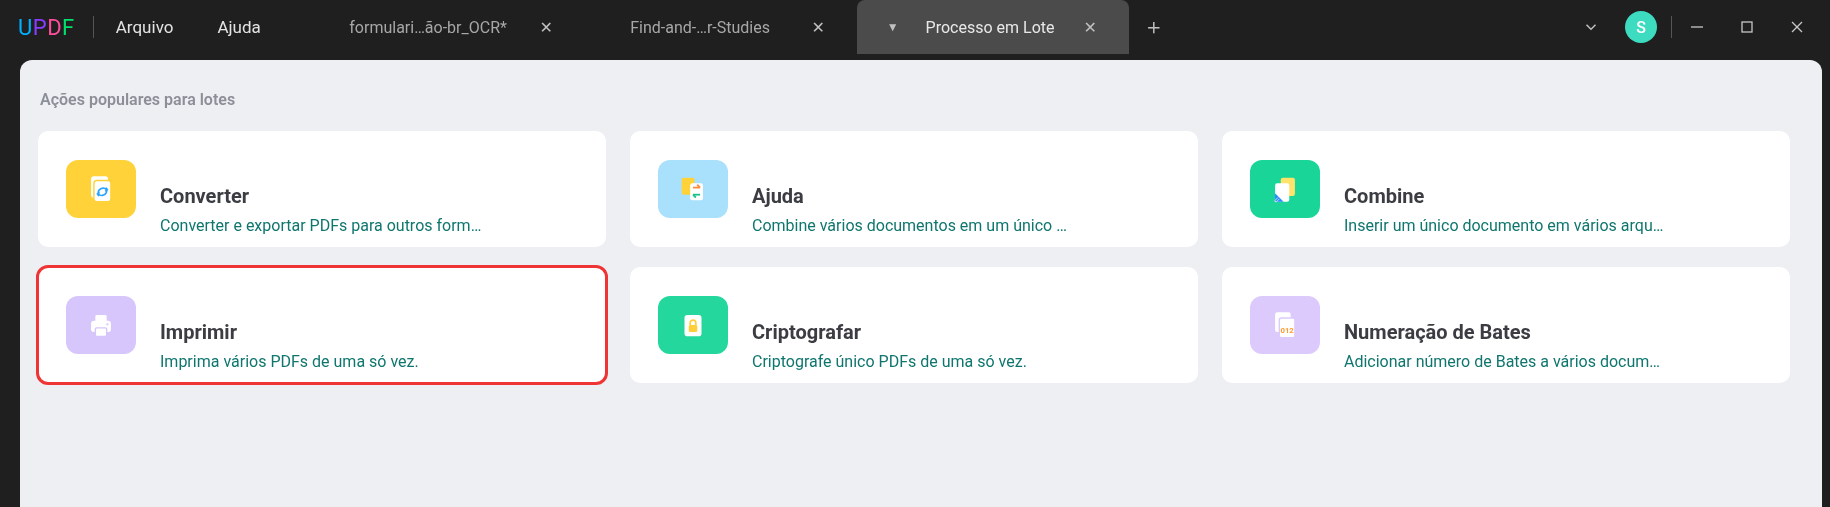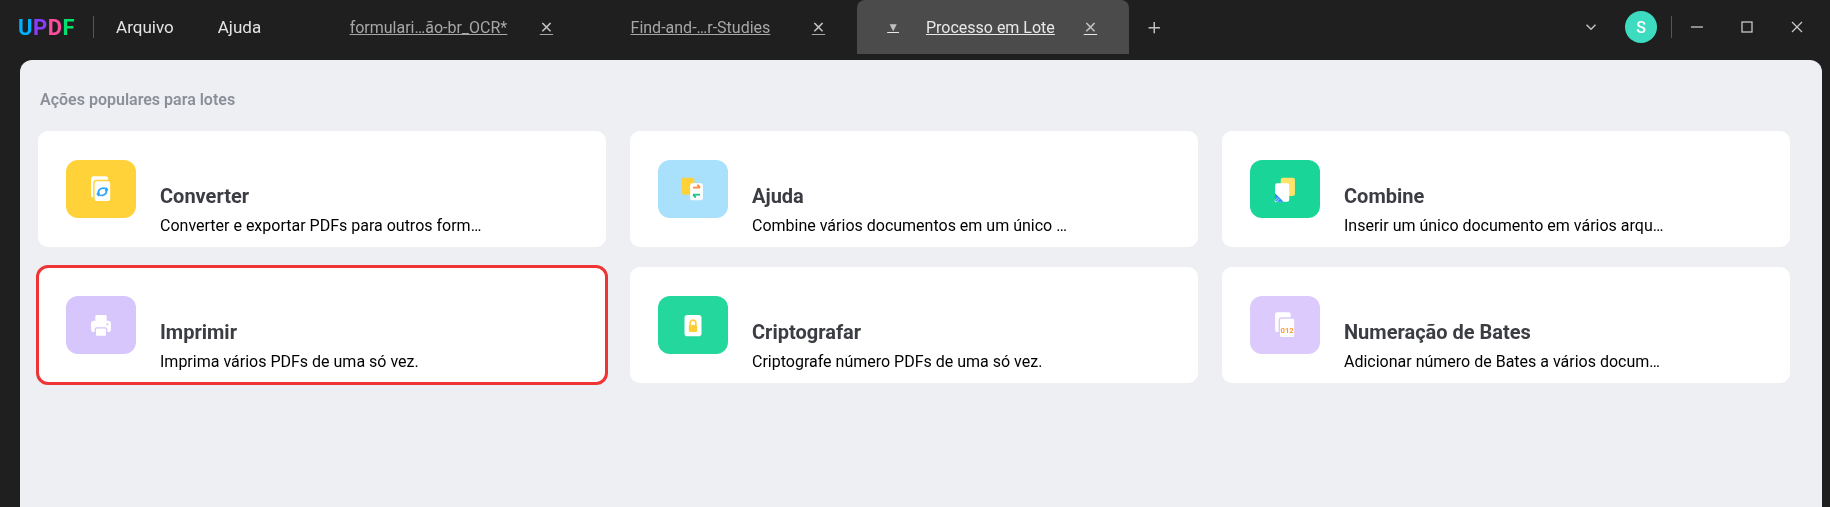--- a/index.html
+++ b/index.html
@@ -1,26 +1,26 @@
 <!DOCTYPE html>
 <html><head>
 <meta charset="utf-8">
 <style>
   * { margin: 0; padding: 0; box-sizing: border-box; font-family: -apple-system, BlinkMacSystemFont, "Segoe UI", Roboto, sans-serif; }
   body { width: 1830px; height: 507px; background: #1f1f1f; overflow: hidden; }
 
   .titlebar { height: 54px; background: #1f1f1f; display: flex; align-items: center; }
-  .logo { padding: 0 18px; font-weight: 700; font-size: 22px; letter-spacing: 0.5px; }
+  .logo { padding: 0 18px; font-weight: 400; font-size: 22px; letter-spacing: 0.5px; }
   .logo span:nth-child(1){color:#00b1ff;} .logo span:nth-child(2){color:#8a3cff;}
   .logo span:nth-child(3){color:#ff4d9d;} .logo span:nth-child(4){color:#00e06f;}
   .vdiv { width: 1px; height: 22px; background: #555; }
   .menu { color: #e3e3e3; font-size: 17px; padding: 0 22px; cursor: pointer; }
 
   .tabs { display: flex; flex: 1; align-items: stretch; height: 100%; margin-left: 30px; }
-  .tab { display: flex; align-items: center; color: #a7a7a7; font-size: 16px; padding: 10px 30px; height: 100%; position: relative; gap: 24px; border-top-left-radius: 8px; border-top-right-radius: 8px; width: 272px; justify-content: center; text-decoration: underline;}
+  .tab { display: flex; align-items: center; color: #a7a7a7; font-size: 16px; padding: 10px 30px; height: 100%; position: relative; gap: 24px; border-top-left-radius: 8px; border-top-right-radius: 8px; width: 272px; justify-content: center;}
   .tab.active { background: #4b4b4b; color: #e8e8e8; }
   .tab .lbl { flex: 1; text-align: center; overflow: hidden; text-overflow: ellipsis; white-space: nowrap; }
   .tab .close { color: #c0c0c0; font-size: 16px; cursor: pointer; padding: 0 2px;}
   .tab .chev { color: #c0c0c0; font-size: 12px; }
   .newtab { display:flex; align-items:center; justify-content:center; width:50px; color:#c0c0c0; font-size:22px; cursor:pointer; }
 
   .winctrls { display: flex; align-items: center; gap: 0; padding-right: 8px; }
   .winbtn { width: 50px; height: 54px; display:flex; align-items:center; justify-content:center; color:#c8c8c8; font-size:14px; cursor:pointer; }
   .winbtn svg { width:14px; height:14px; }
   .expand { width: 40px; color:#c0c0c0; display:flex; align-items:center; justify-content:center;}
@@ -37,21 +37,21 @@
   .ic svg { width:34px; height:34px; }
   .ic-yellow { background:#ffd23a; }
   .ic-blue   { background:#a9e0fb; }
   .ic-green1 { background:#1ad598; }
   .ic-lilac  { background:#d6c6fb; }
   .ic-green2 { background:#23d79d; }
   .ic-lilac2 { background:#dccafc; }
 
   .ctext { display:flex; flex-direction:column; gap:8px; min-width:0; }
   .ctitle { color:#3b3d42; font-size:20px; font-weight:700;margin-top:40px; }
-  .cdesc  { color:#000000; font-size:16px; white-space:nowrap; overflow:hidden; text-overflow:ellipsis; }
+  .cdesc  { color:#0f766e; font-size:16px; white-space:nowrap; overflow:hidden; text-overflow:ellipsis; }
 </style>
 </head>
 <body>
 
 <div class="titlebar">
   <div class="logo">
     <span>U</span><span>P</span><span>D</span><span>F</span>
   </div>
   <div class="vdiv"></div>
   <div class="menu">Arquivo</div>
@@ -173,21 +173,21 @@
     <div class="card">
       <div class="ic ic-green2">
         <svg viewBox="0 0 48 48" fill="none">
           <rect x="12" y="10" width="24" height="30" rx="4" fill="#fff"></rect>
           <rect x="18" y="24" width="12" height="10" rx="2" fill="#ffcf3a"></rect>
           <path d="M20 24v-3a4 4 0 0 1 8 0v3" stroke="#ffcf3a" stroke-width="2.4" fill="none"></path>
         </svg>
       </div>
       <div class="ctext">
         <div class="ctitle">Criptografar</div>
-        <div class="cdesc">Criptografe número PDFs de uma só vez.</div>
+        <div class="cdesc">Criptografe único PDFs de uma só vez.</div>
       </div>
     </div>
 
     <div class="card">
       <div class="ic ic-lilac2">
         <svg viewBox="0 0 48 48" fill="none">
           <rect x="10" y="6" width="22" height="28" rx="3" fill="#fff"></rect>
           <rect x="16" y="14" width="22" height="28" rx="3" fill="#fff" stroke="#dccafc" stroke-width="2"></rect>
           <text x="27" y="35" text-anchor="middle" font-size="11" font-weight="700" fill="#ff9a2e">012</text>
         </svg>

